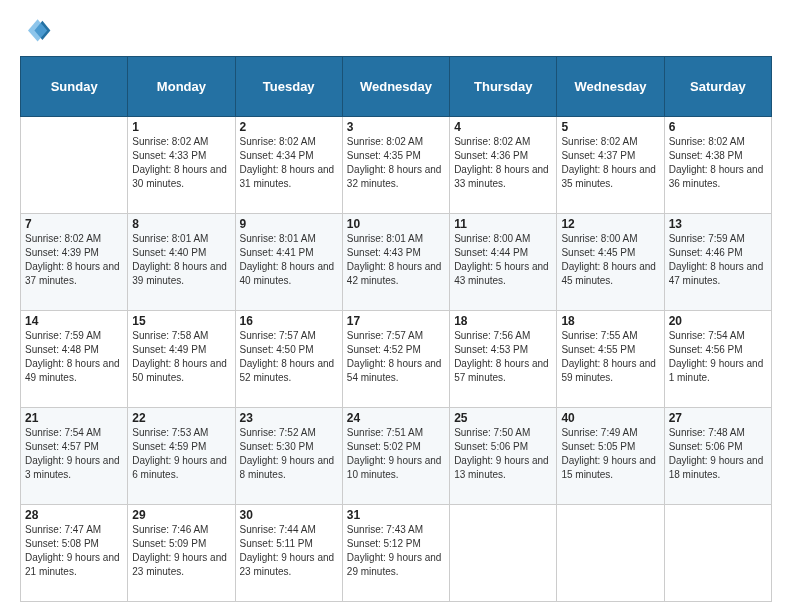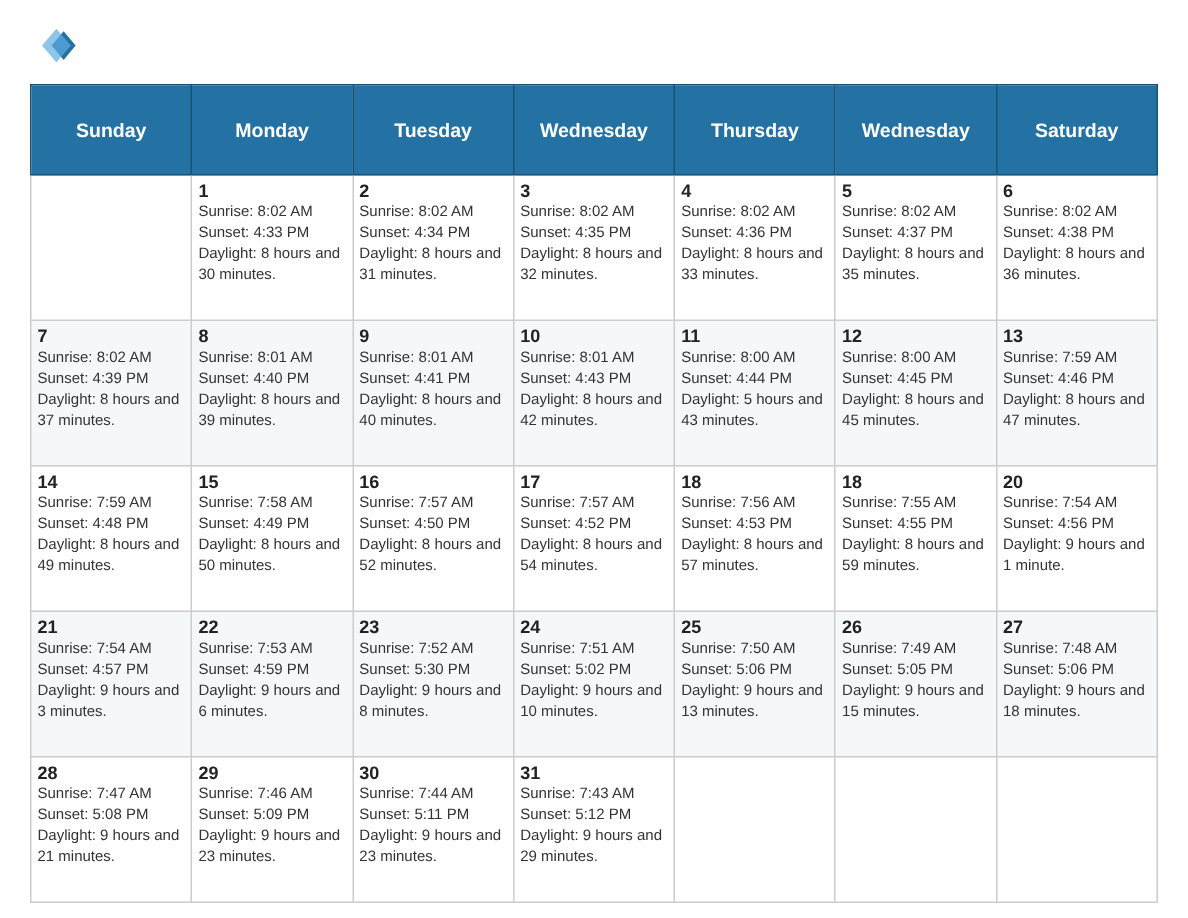--- a/index.html
+++ b/index.html
@@ -328,21 +328,21 @@
       </td>
           <td>
         <span class="day-num">25</span>
         <div class="day-info">
           <span>Sunrise: 7:50 AM</span><br>
           <span>Sunset: 5:06 PM</span><br>
           <span>Daylight: 9 hours and 13 minutes.</span>
         </div>
       </td>
           <td>
-        <span class="day-num">26</span>
+        <span class="day-num">40</span>
         <div class="day-info">
           <span>Sunrise: 7:49 AM</span><br>
           <span>Sunset: 5:05 PM</span><br>
           <span>Daylight: 9 hours and 15 minutes.</span>
         </div>
       </td>
           <td>
         <span class="day-num">27</span>
         <div class="day-info">
           <span>Sunrise: 7:48 AM</span><br>

